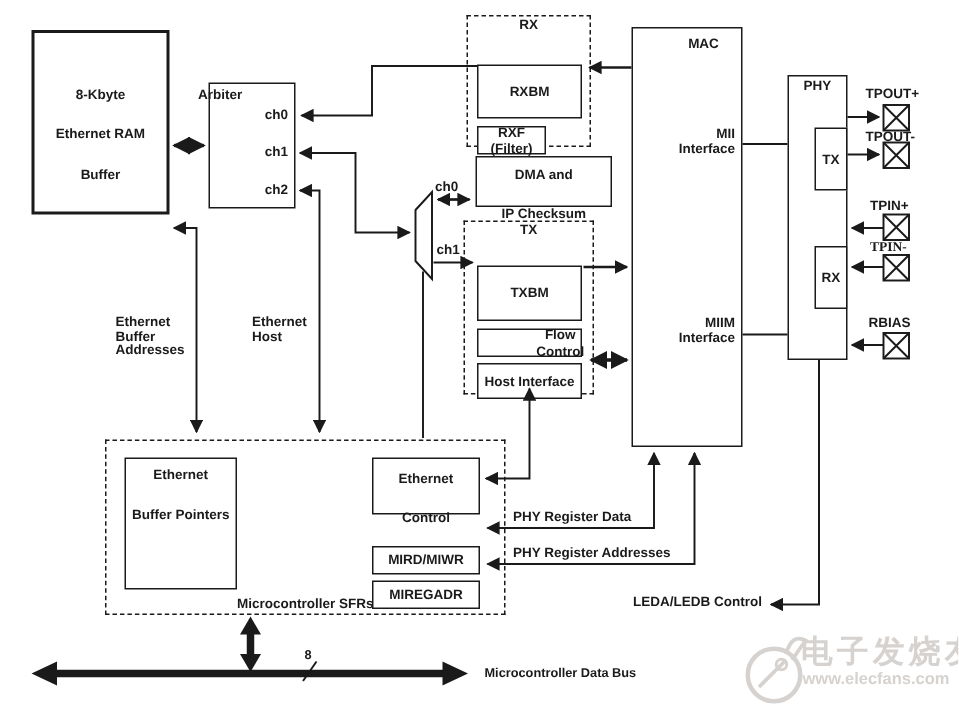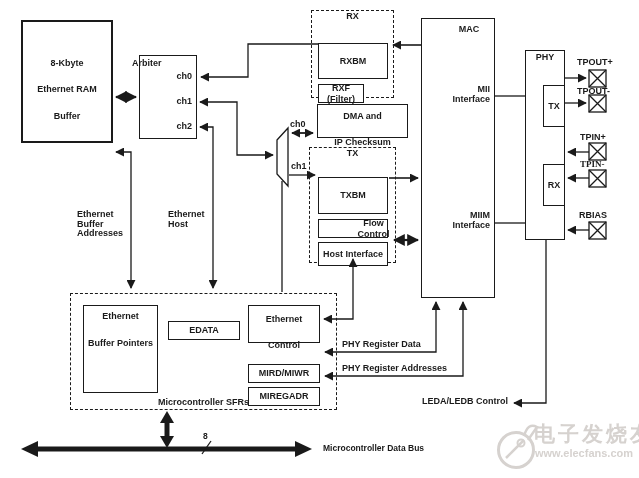--- a/index.html
+++ b/index.html
@@ -73,21 +73,20 @@
   <div class="lbl" style="left:580px;top:132px;">TPIN+</div>
   <div class="lbl" style="left:580px;top:159px;font-family:Liberation Serif, serif;">TPIN-</div>
   <div class="lbl" style="left:579px;top:210px;">RBIAS</div>
 
   <div class="dashed" style="left:70px;top:293px;width:267px;height:117px;"></div>
   <div class="lbl" style="left:70px;top:397px;width:267px;text-align:center;">Microcontroller SFRs</div>
   <div class="box" style="left:83px;top:305px;width:75px;height:88px;">
     <div class="center" style="margin-top:5px;">Ethernet</div>
     <div class="center">Buffer Pointers</div>
   </div>
-  <div class="box center" style="left:168px;top:305px;width:72px;height:19px;">EDATA</div>
   <div class="box col" style="left:248px;top:305px;width:72px;height:38px;">
     <span class="center">Ethernet</span>
     <span class="center">Control</span>
   </div>
   <div class="box center" style="left:248px;top:371px;width:72px;height:19px;">MIREGADR</div>
   <div class="box center" style="left:248px;top:348px;width:72px;height:19px;">MIRD/MIWR</div>
 
   <div class="lbl" style="left:77px;top:210px;line-height:9.5px;">
     <span>Ethernet</span><br>
     <span>Buffer</span><br>

